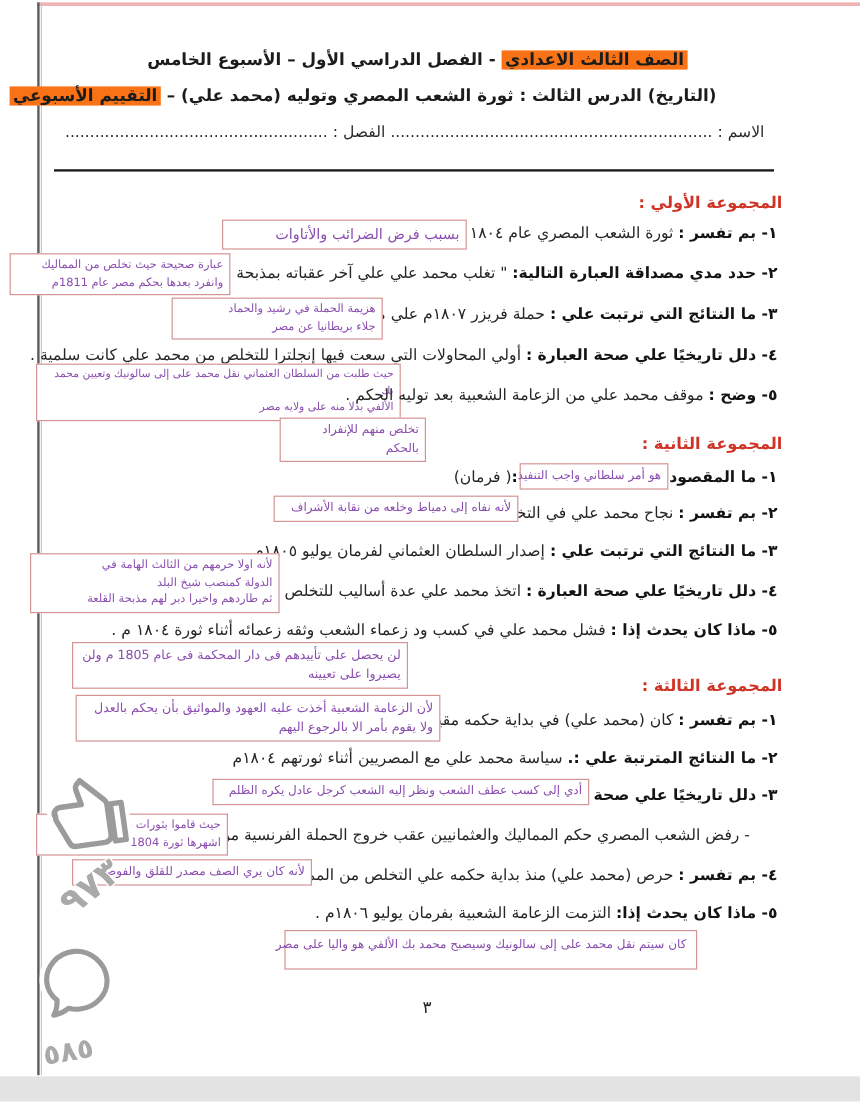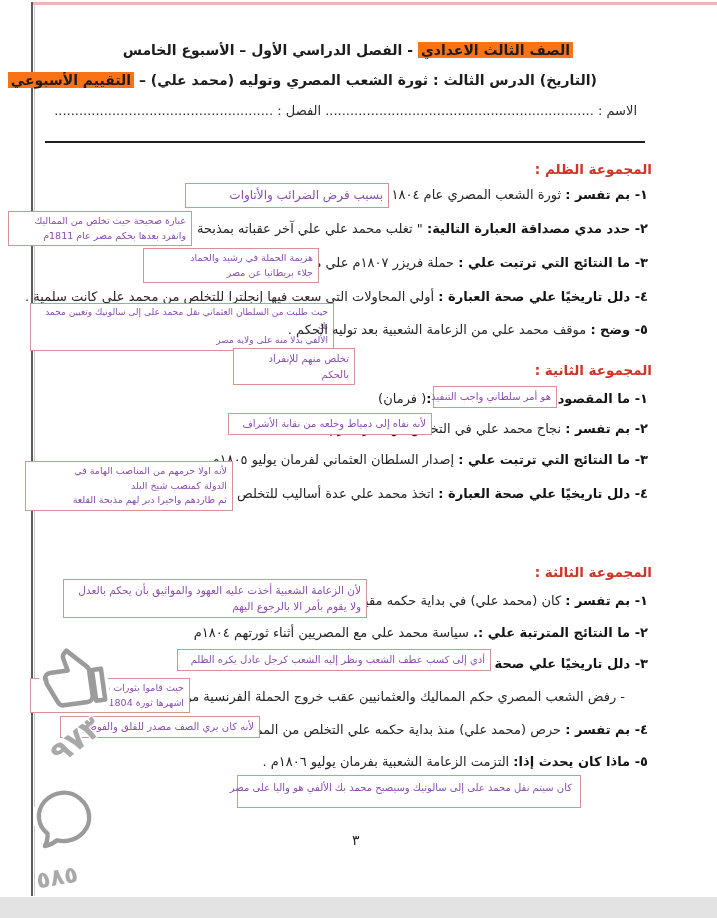--- a/index.html
+++ b/index.html
@@ -47,21 +47,21 @@
 
   <div class="hdr" style="right:144px;top:42px;">
     <span class="hl">الصف الثالث الاعدادي</span><span> - الفصل الدراسي الأول – الأسبوع الخامس</span>
   </div>
   <div class="hdr" style="right:120px;top:72px;">
     <span>(التاريخ) الدرس الثالث : ثورة الشعب المصري وتوليه (محمد علي) – </span><span class="hl">التقييم الأسبوعي</span>
   </div>
   <div class="dots" style="right:80px;top:103px;">الاسم : ................................................................. الفصل : .....................................................</div>
   <div class="hline"></div>
 
-  <div class="gtitle" style="right:65px;top:161px;">المجموعة الظلم :</div>
+  <div class="gtitle" style="right:65px;top:161px;">المجموعة الأولي :</div>
 
   <div class="q" style="right:69px;top:187px;">
     <span class="b">١- بم تفسر :</span><span> ثورة الشعب المصري عام ١٨٠٤ م.</span>
   </div>
   <div class="ans f12" style="left:185px;top:183px;width:192px;">بسبب فرض الضرائب والأتاوات</div>
 
   <div class="q" style="right:69px;top:221px;">
     <span class="b">٢- حدد مدي مصداقة العبارة التالية:</span><span> " تغلب محمد علي علي آخر عقباته  بمذبحة القلعة ".</span>
   </div>
   <div class="ans f95" style="left:8px;top:211px;width:172px;">عبارة صحيحة حيث تخلص من المماليك
@@ -96,24 +96,29 @@
   </div>
   <div class="ans f10" style="left:228px;top:413px;width:192px;white-space:nowrap;">لأنه نفاه إلى دمياط وخلعه من نقابة الأشراف</div>
 
   <div class="q" style="right:69px;top:452px;">
     <span class="b">٣- ما النتائج التي ترتبت  علي :</span><span> إصدار السلطان العثماني لفرمان يوليو ١٨٠٥م</span>
   </div>
 
   <div class="q" style="right:69px;top:486px;">
     <span class="b">٤- دلل تاريخيًا علي صحة العبارة :</span><span> اتخذ محمد علي عدة أساليب للتخلص من المماليك</span>
   </div>
-  <div class="ans f95" style="left:25px;top:461px;width:196px;">لأنه اولا حرمهم من المناصب الهامة في
+  <div class="ans f95" style="left:25px;top:461px;width:196px;">لأنه اولا حرمهم من الثالث الهامة في
 الدولة كمنصب شيخ البلد
 ثم طاردهم واخيرا دبر لهم مذبحة القلعة</div>
 
+  <div class="q" style="right:69px;top:518px;">
+    <span class="b">٥- ماذا كان يحدث إذا :</span><span> فشل محمد علي في كسب ود زعماء الشعب وثقه زعمائه أثناء ثورة ١٨٠٤ م .</span>
+  </div>
+  <div class="ans f105" style="left:60px;top:535px;width:268px;">لن يحصل على تأييدهم فى دار المحكمة فى عام 1805 م ولن
+يصيروا على تعيينه</div>
 
   <div class="gtitle" style="right:65px;top:564px;">المجموعة الثالثة :</div>
 
   <div class="q" style="right:69px;top:593px;">
     <span class="b">١- بم تفسر :</span><span> كان (محمد علي) في بداية حكمه مقيدًا.</span>
   </div>
   <div class="ans f105" style="left:63px;top:579px;width:292px;">لأن الزعامة الشعبية أخذت عليه العهود والمواثيق بأن يحكم بالعدل
 ولا يقوم بأمر الا بالرجوع اليهم</div>
 
   <div class="q" style="right:69px;top:625px;">

